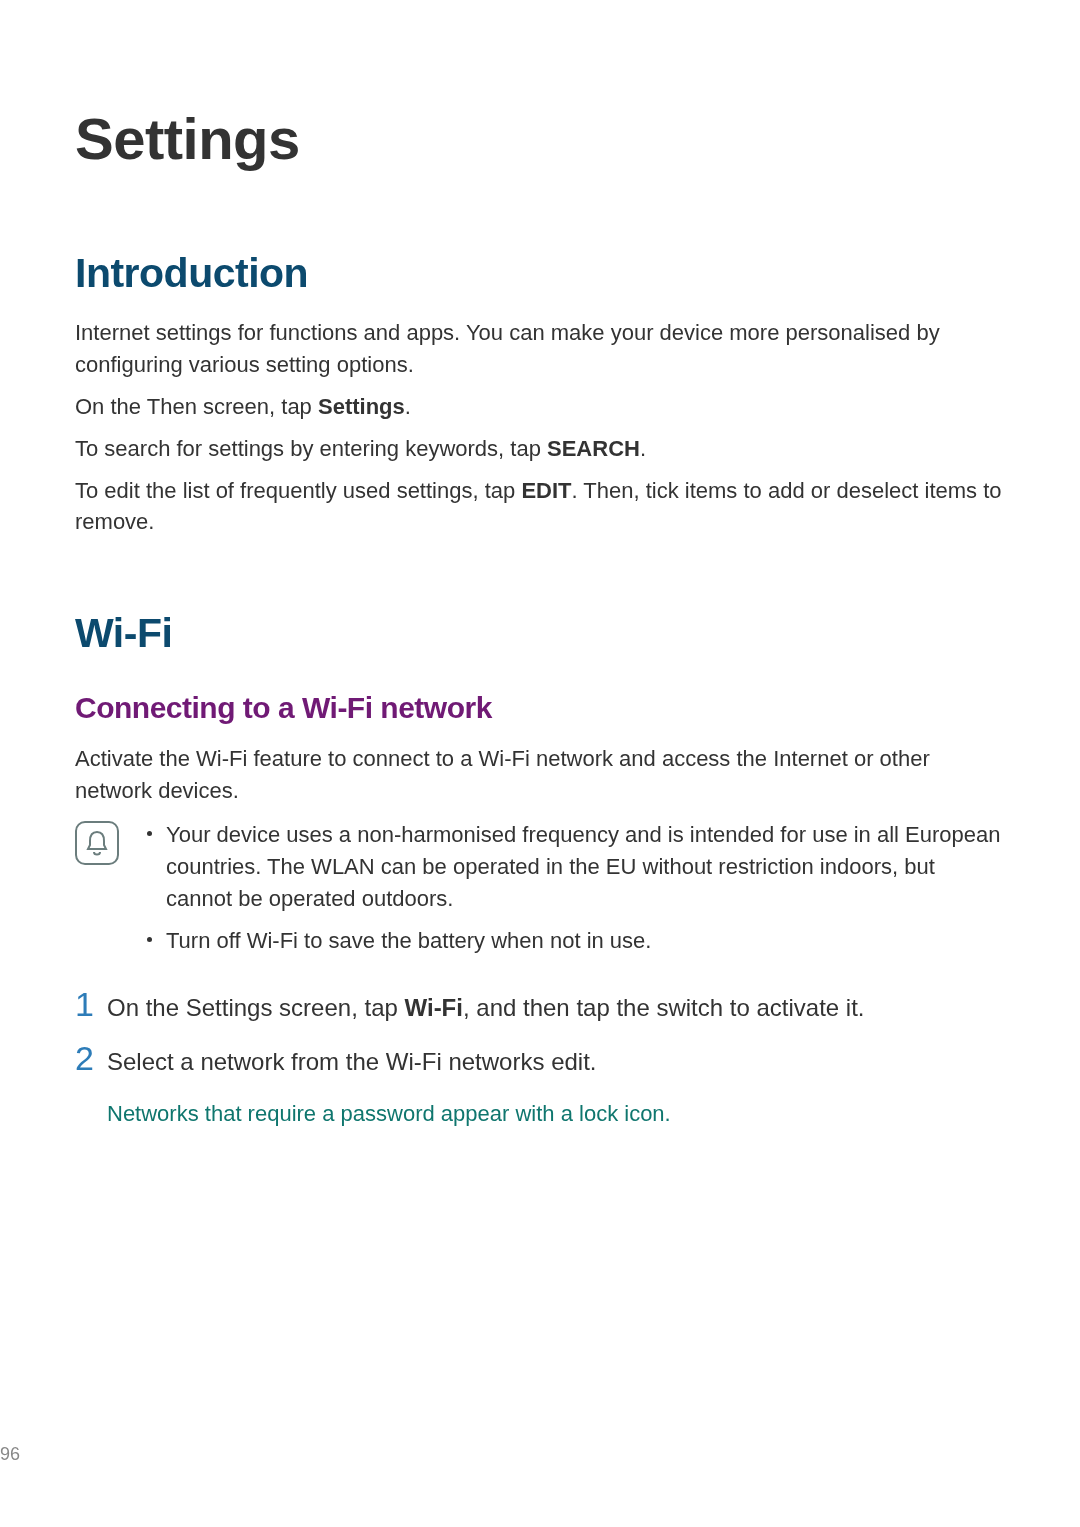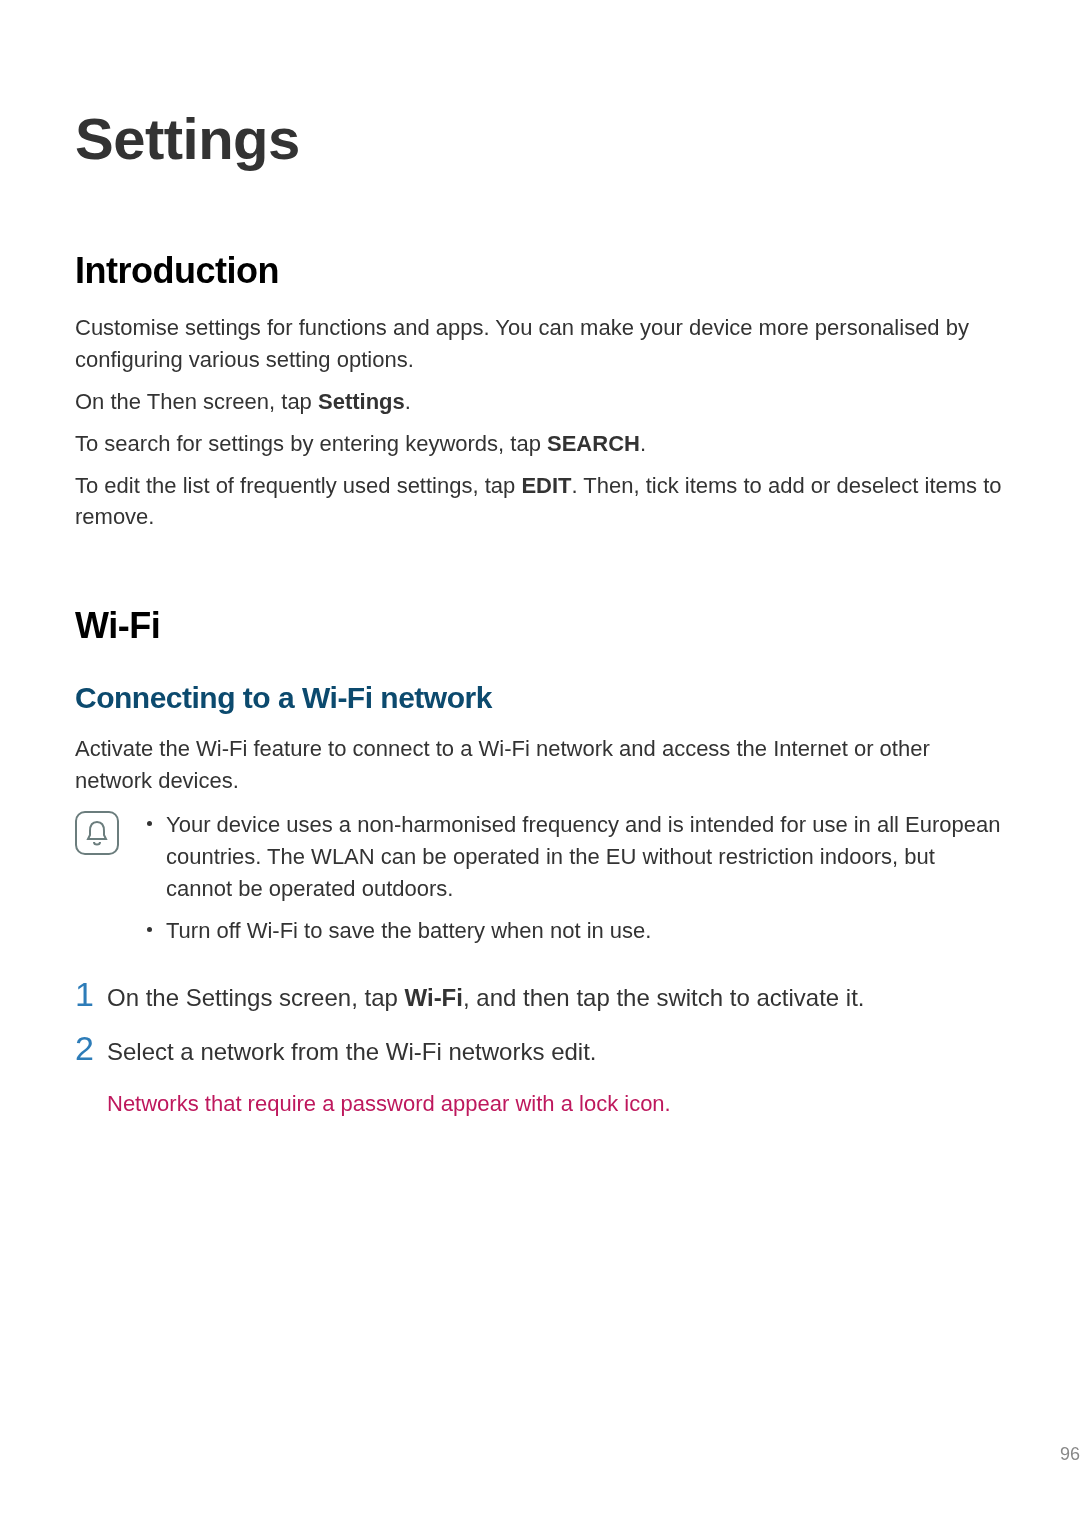--- a/index.html
+++ b/index.html
@@ -17,30 +17,30 @@
       padding: 105px 75px 0 75px;
     }
     .page-title {
       font-size: 58px;
       font-weight: bold;
       color: #333333;
       margin-bottom: 78px;
       letter-spacing: -0.5px;
     }
     .h2 {
-      font-size: 36px;
+      font-size: 41px;
       font-weight: bold;
-      color: #000000;
+      color: #0c4a6e;
       margin-bottom: 20px;
       letter-spacing: -0.5px;
     }
     .h3 {
       font-size: 30px;
       font-weight: bold;
-      color: #0c4a6e;
+      color: #701a75;
       margin-top: 34px;
       margin-bottom: 18px;
       letter-spacing: -0.5px;
     }
     .body-text {
       font-size: 22px;
       line-height: 1.45;
       color: #333333;
       margin-bottom: 10px;
     }
@@ -111,40 +111,40 @@
       font-size: 24px;
       line-height: 1.45;
       color: #333333;
       padding-top: 2px;
     }
     .step-sub {
       margin-top: 10px;
       margin-left: 32px;
       font-size: 22px;
       line-height: 1.45;
-      color: #be185d;
+      color: #0f766e;
     }
     .page-number {
       position: absolute;
       bottom: 62px;
       left: 0;
       width: 100%;
-      text-align: right;
+      text-align: left;
       font-size: 18px;
       color: #888888;
     }
   </style>
 </head>
 <body>
 
 <h1 class="page-title">Settings</h1>
 
 <h2 class="h2">Introduction</h2>
 
-<p class="body-text">Customise settings for functions and apps. You can make your device more personalised by configuring various setting options.</p>
+<p class="body-text">Internet settings for functions and apps. You can make your device more personalised by configuring various setting options.</p>
 
 <p class="body-text">
   <span>On the Then screen, tap </span><span class="bold">Settings</span><span>.</span>
 </p>
 
 <p class="body-text">
   <span>To search for settings by entering keywords, tap </span><span class="bold">SEARCH</span><span>.</span>
 </p>
 
 <p class="body-text">

